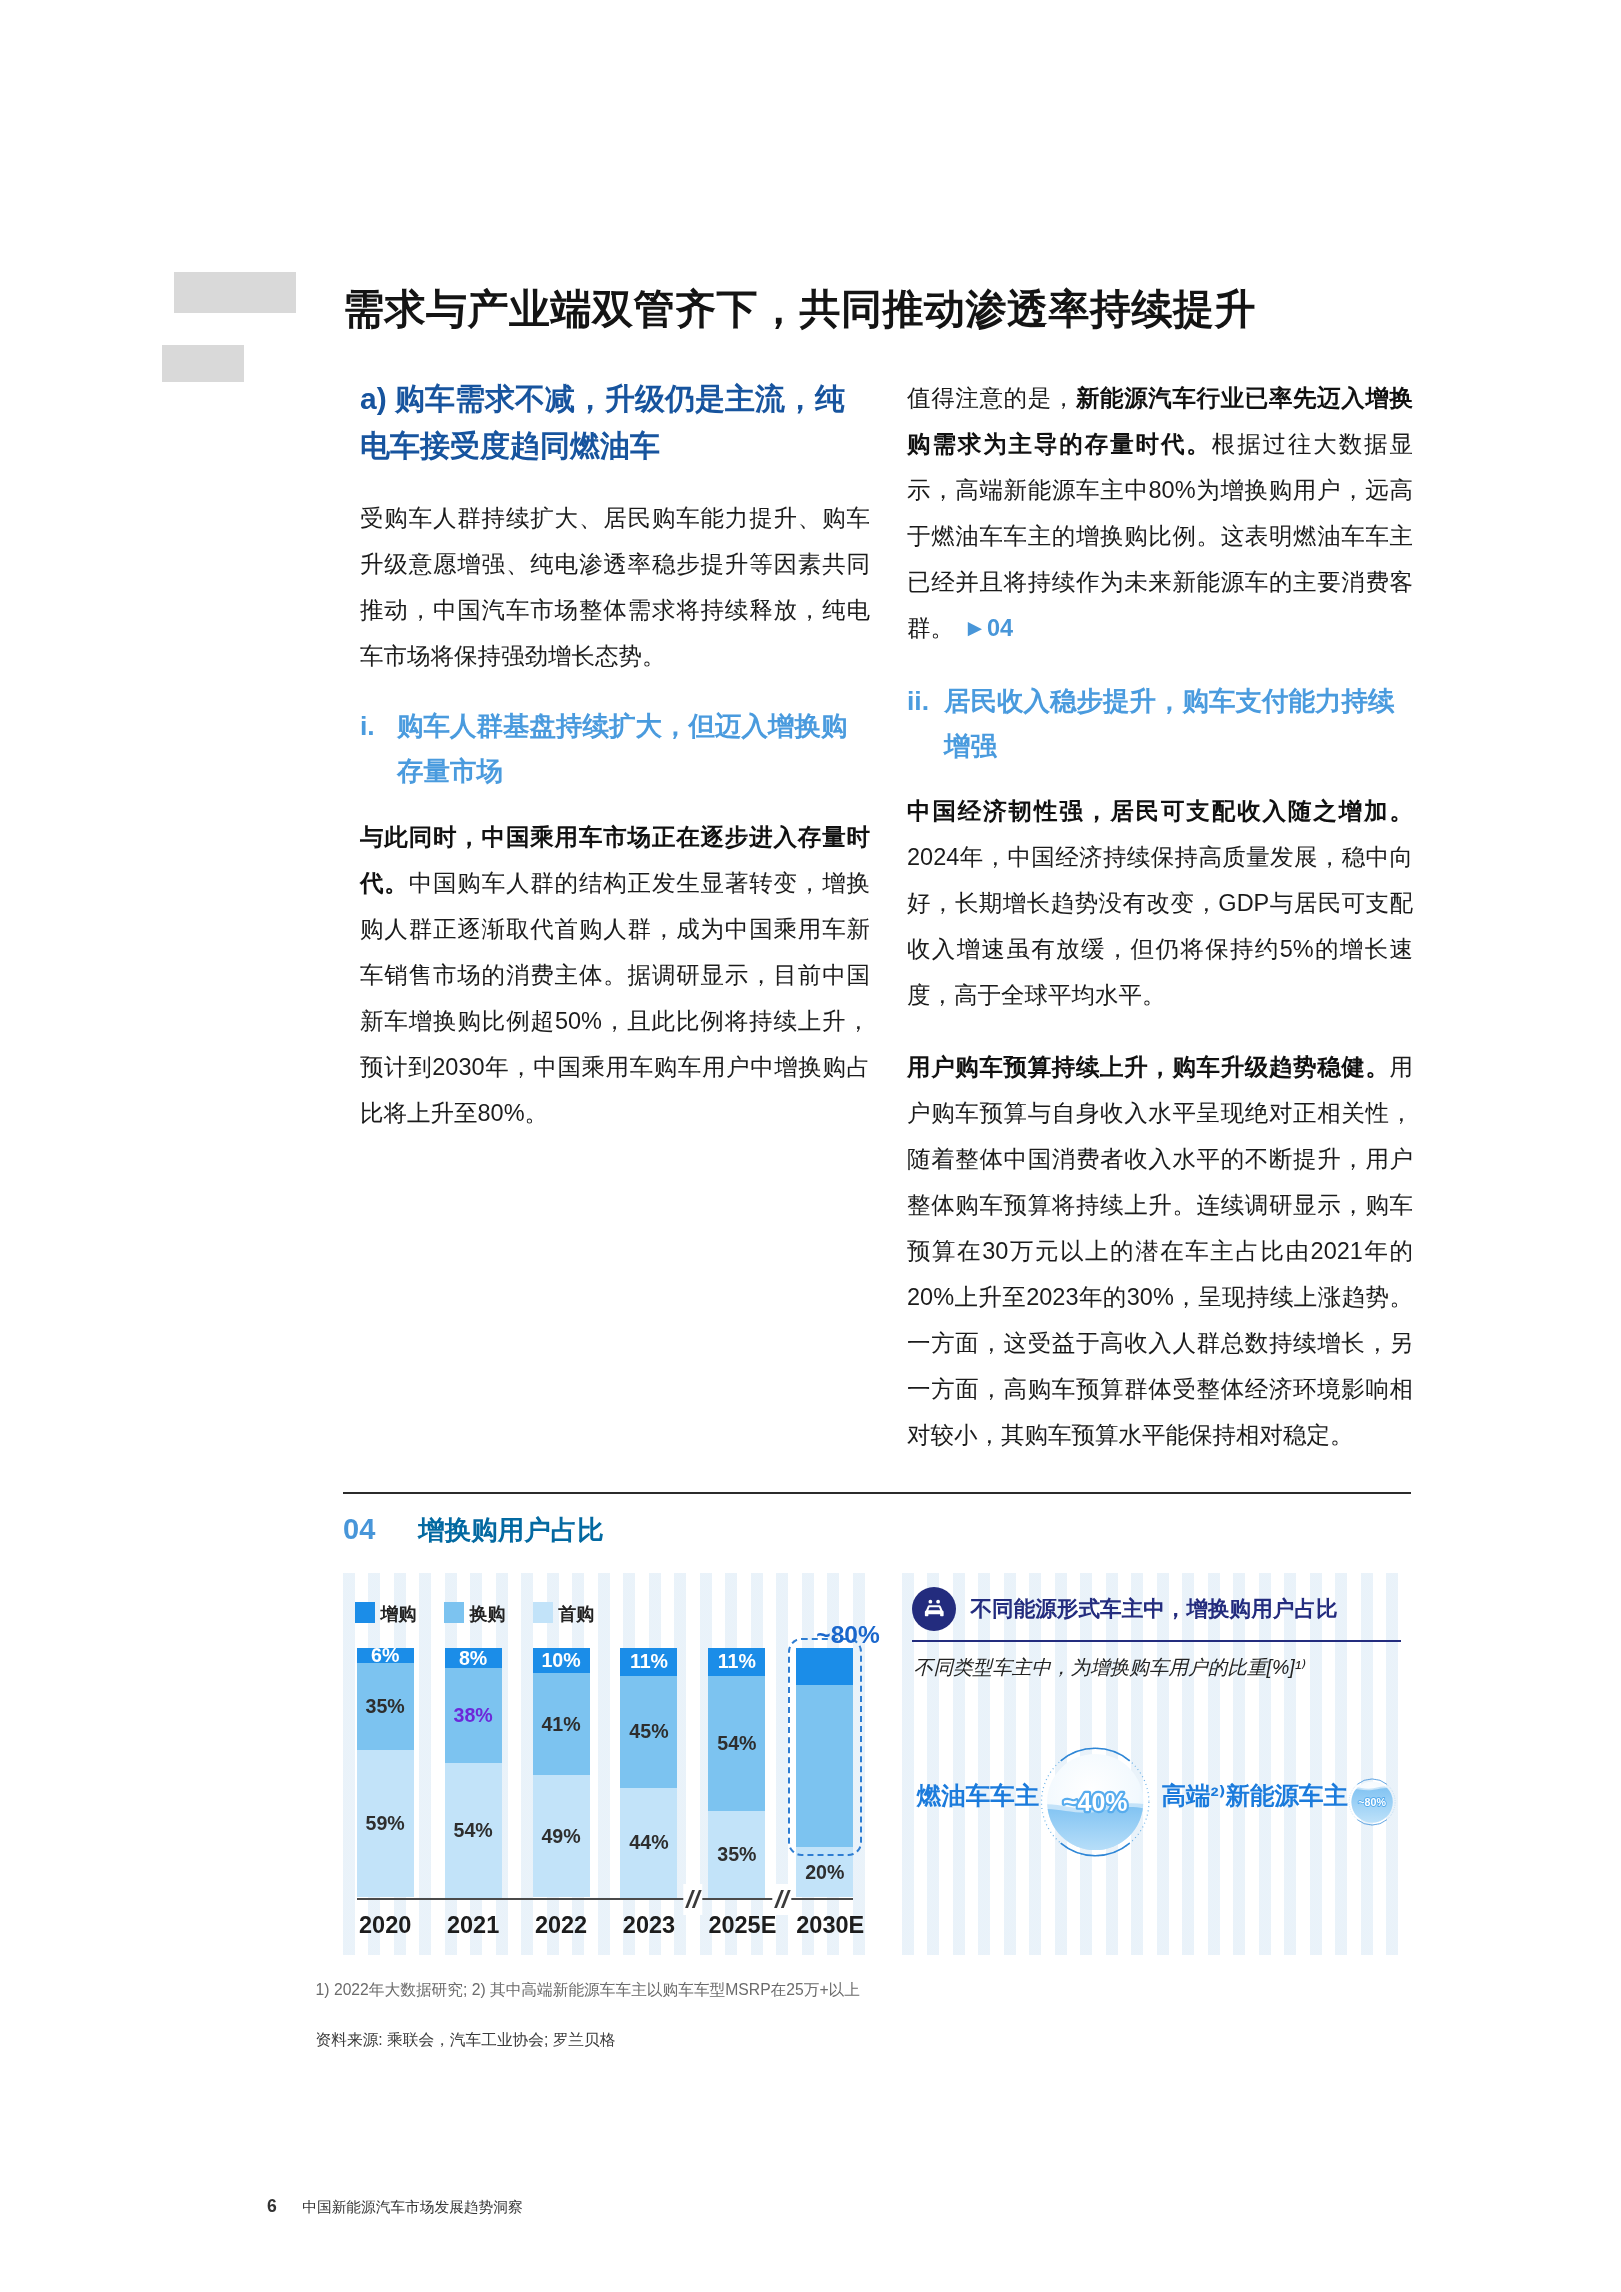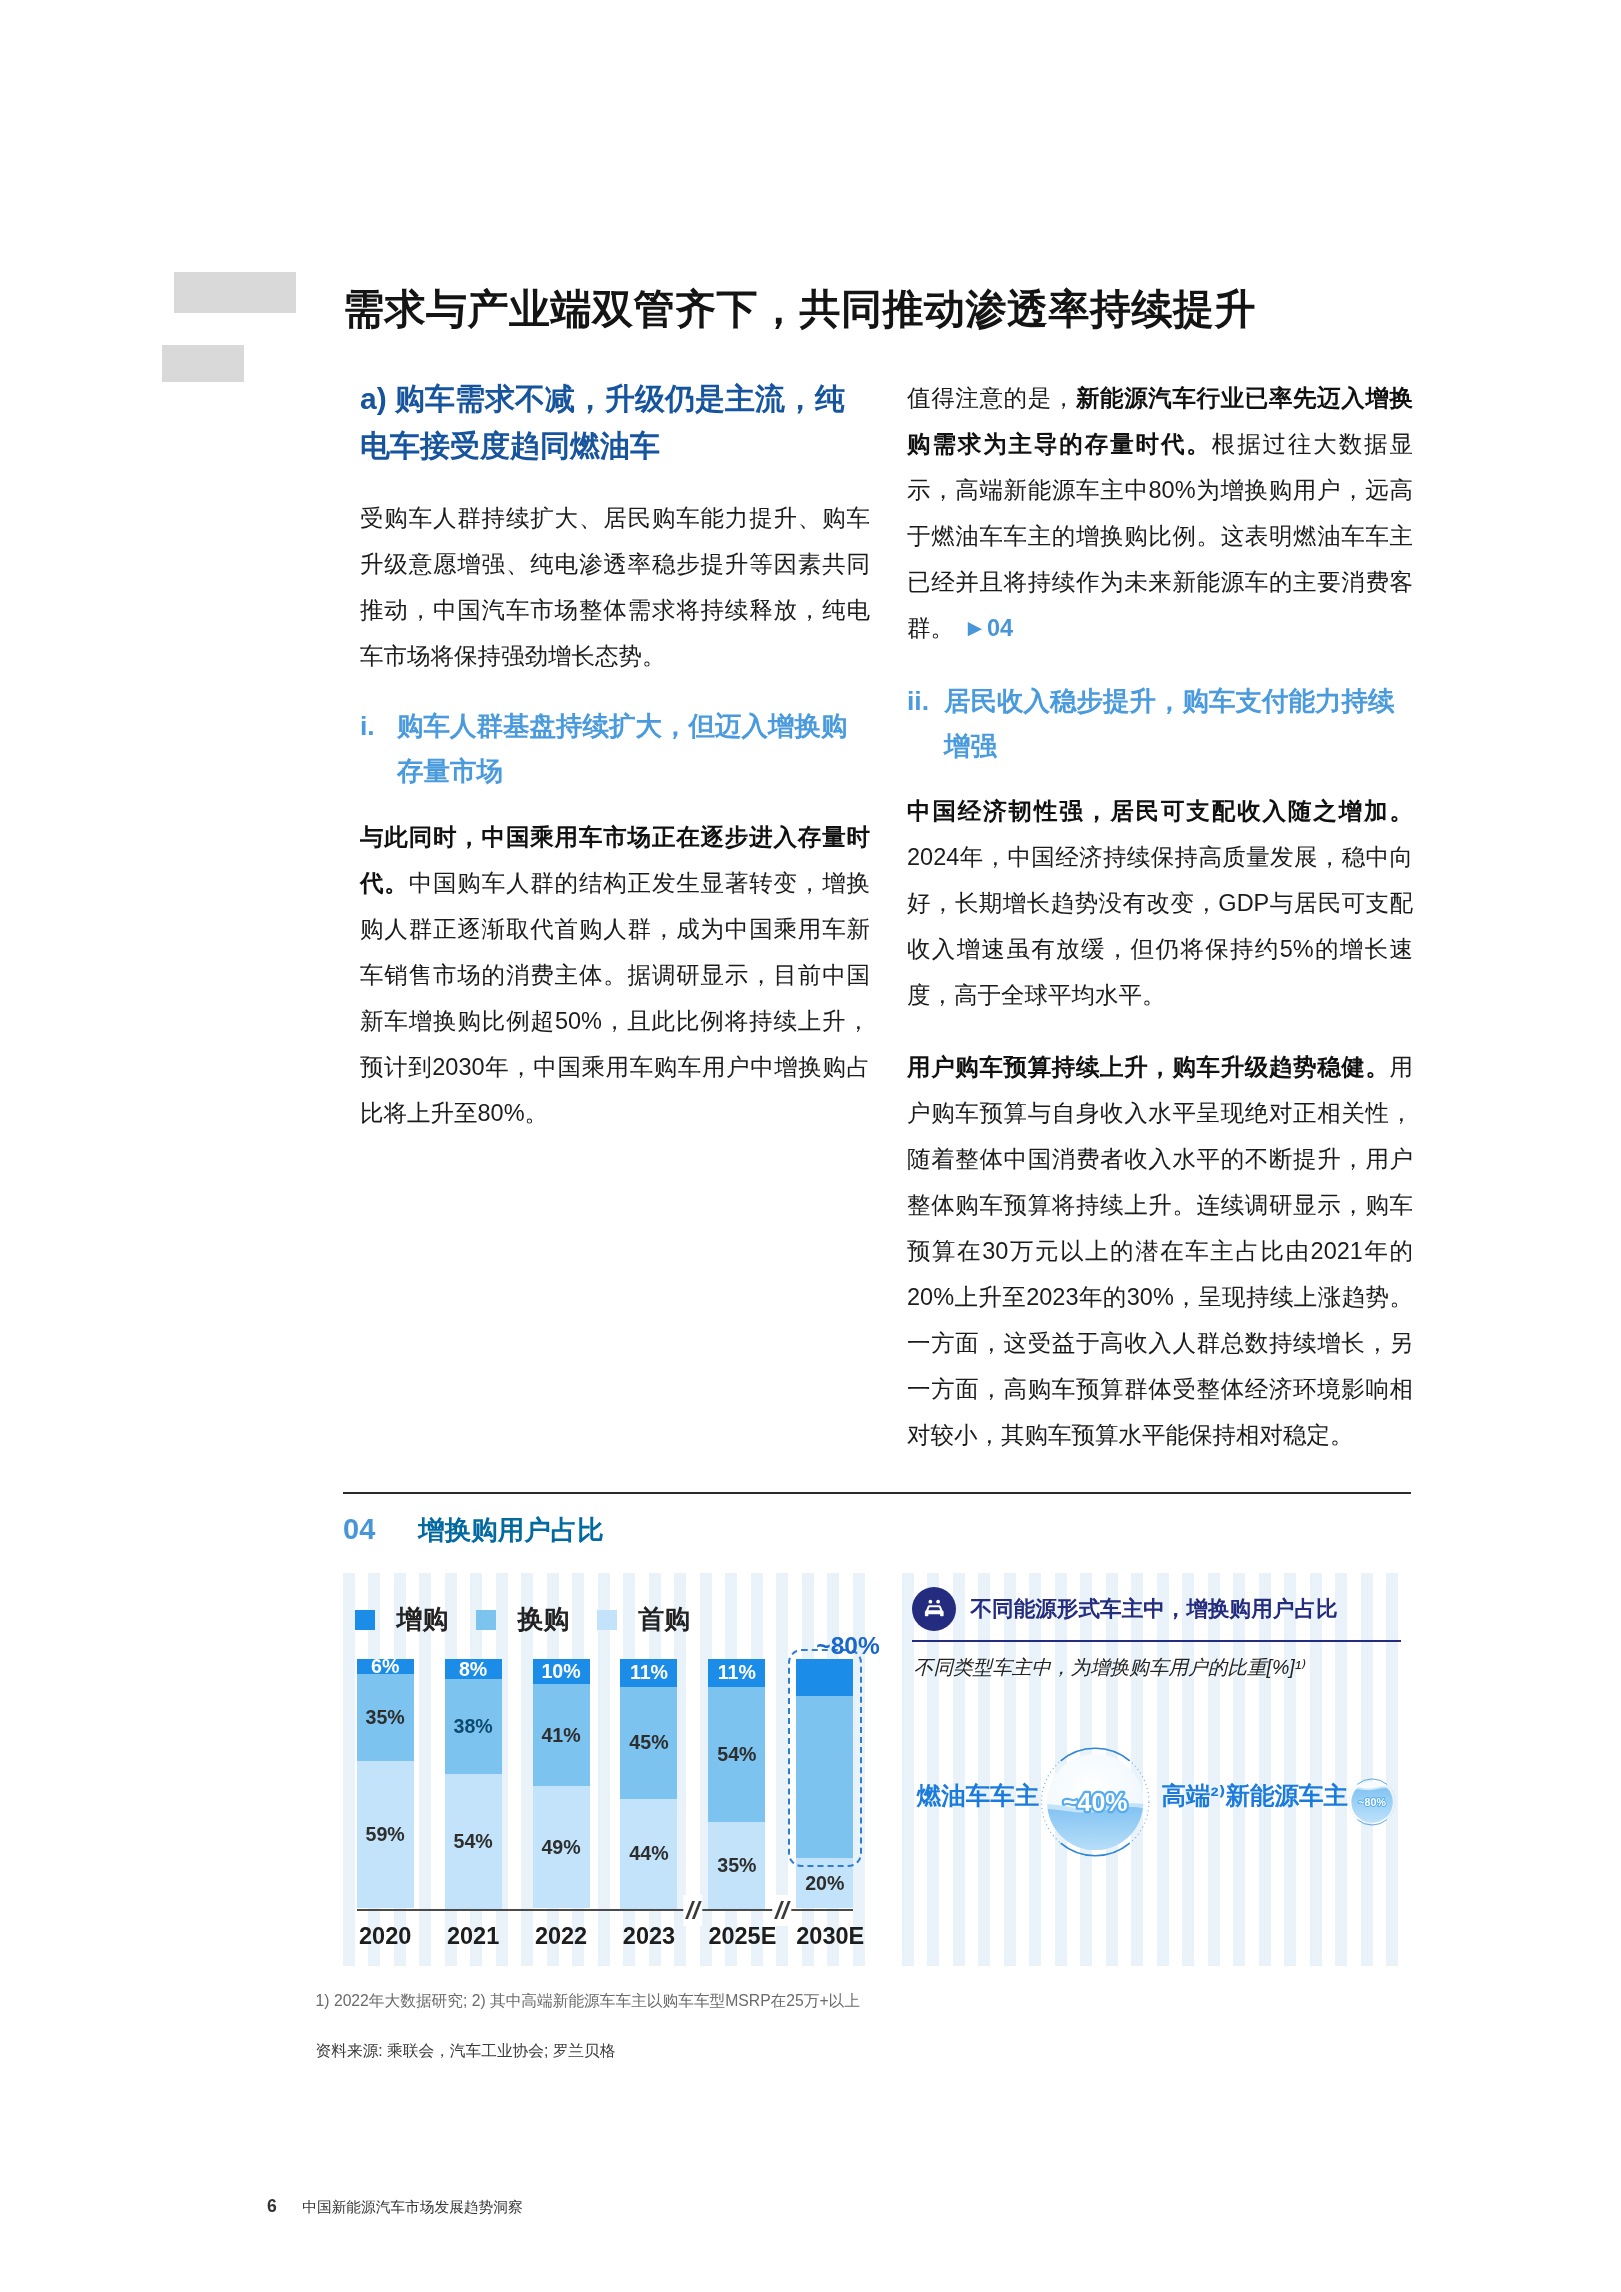--- a/index.html
+++ b/index.html
@@ -38,21 +38,21 @@
   .panel{background:repeating-linear-gradient(90deg,rgba(216,232,245,.55) 0px,rgba(216,232,245,.55) 11.8px,rgba(255,255,255,0) 11.8px,rgba(255,255,255,0) 25.5px);
     padding:13.7px 9.8px 15.7px 9.8px;box-sizing:border-box;}
   .panel-left{width:524px;}
   .panel-right{width:509px;}
   .panel-head{display:flex;align-items:center;gap:14.7px;border-bottom:2.9px solid #232C7E;padding-bottom:8.8px;}
   .icon-circle{width:44px;height:44px;border-radius:50%;background:#232C7E;flex:0 0 auto;
     display:flex;align-items:center;justify-content:center;}
   .panel-title{font-size:21.6px;font-weight:800;color:#232C7E;line-height:25.5px;}
 
   .legend{display:flex;gap:27.4px;margin:15.7px 2px 9.8px 2px;align-items:center;}
-  .legend-item{display:flex;align-items:center;gap:21px;font-size:26px;font-weight:700;color:#222;}
+  .legend-item{display:flex;gap:5px;font-size:18px;font-weight:700;color:#222;}
   .legend-swatch{width:20.6px;height:20.6px;display:inline-block;}
 
   .plot{position:relative;height:250px;margin:21.6px 3.9px 0 3.9px;display:flex;
     justify-content:space-between;align-items:flex-end;border-bottom:2px solid #4a4a4a;}
   .bar-col{position:relative;width:57px;height:250px;display:flex;flex-direction:column;}
   .seg{position:relative;display:flex;align-items:center;justify-content:center;}
   .seg-label{font-size:19.6px;font-weight:700;}
   .anno-box{position:absolute;left:-8.8px;right:-8.8px;top:-9.8px;border:2.9px dashed #2D7DD2;border-radius:13.7px;pointer-events:none;}
   .anno-label{position:absolute;top:-19.6px;right:-19.6px;font-size:24.5px;font-weight:800;color:#1A67CC;white-space:nowrap;}
   .axis-break{position:absolute;bottom:-16.7px;transform:translateX(-50%);font-size:24.5px;line-height:31px;
@@ -131,21 +131,21 @@
               </div>
               <div class="seg" style="height: 147px; background: rgb(194, 227, 249);">
                 <span class="seg-label" style="color: rgb(46, 46, 46);">59%</span>
               </div>
             </div>
             <div class="bar-col">
               <div class="seg" style="height: 20px; background: rgb(27, 141, 232);">
                 <span class="seg-label" style="color: rgb(255, 255, 255);">8%</span>
               </div>
               <div class="seg" style="height: 95px; background: rgb(124, 195, 240);">
-                <span class="seg-label" style="color: #0c4a6e;">38%</span>
+                <span class="seg-label" style="color: #6d28d9;">38%</span>
               </div>
               <div class="seg" style="height: 135px; background: rgb(194, 227, 249);">
                 <span class="seg-label" style="color: rgb(46, 46, 46);">54%</span>
               </div>
             </div>
             <div class="bar-col">
               <div class="seg" style="height: 25px; background: rgb(27, 141, 232);">
                 <span class="seg-label" style="color: rgb(255, 255, 255);">10%</span>
               </div>
               <div class="seg" style="height: 102px; background: rgb(124, 195, 240);">

